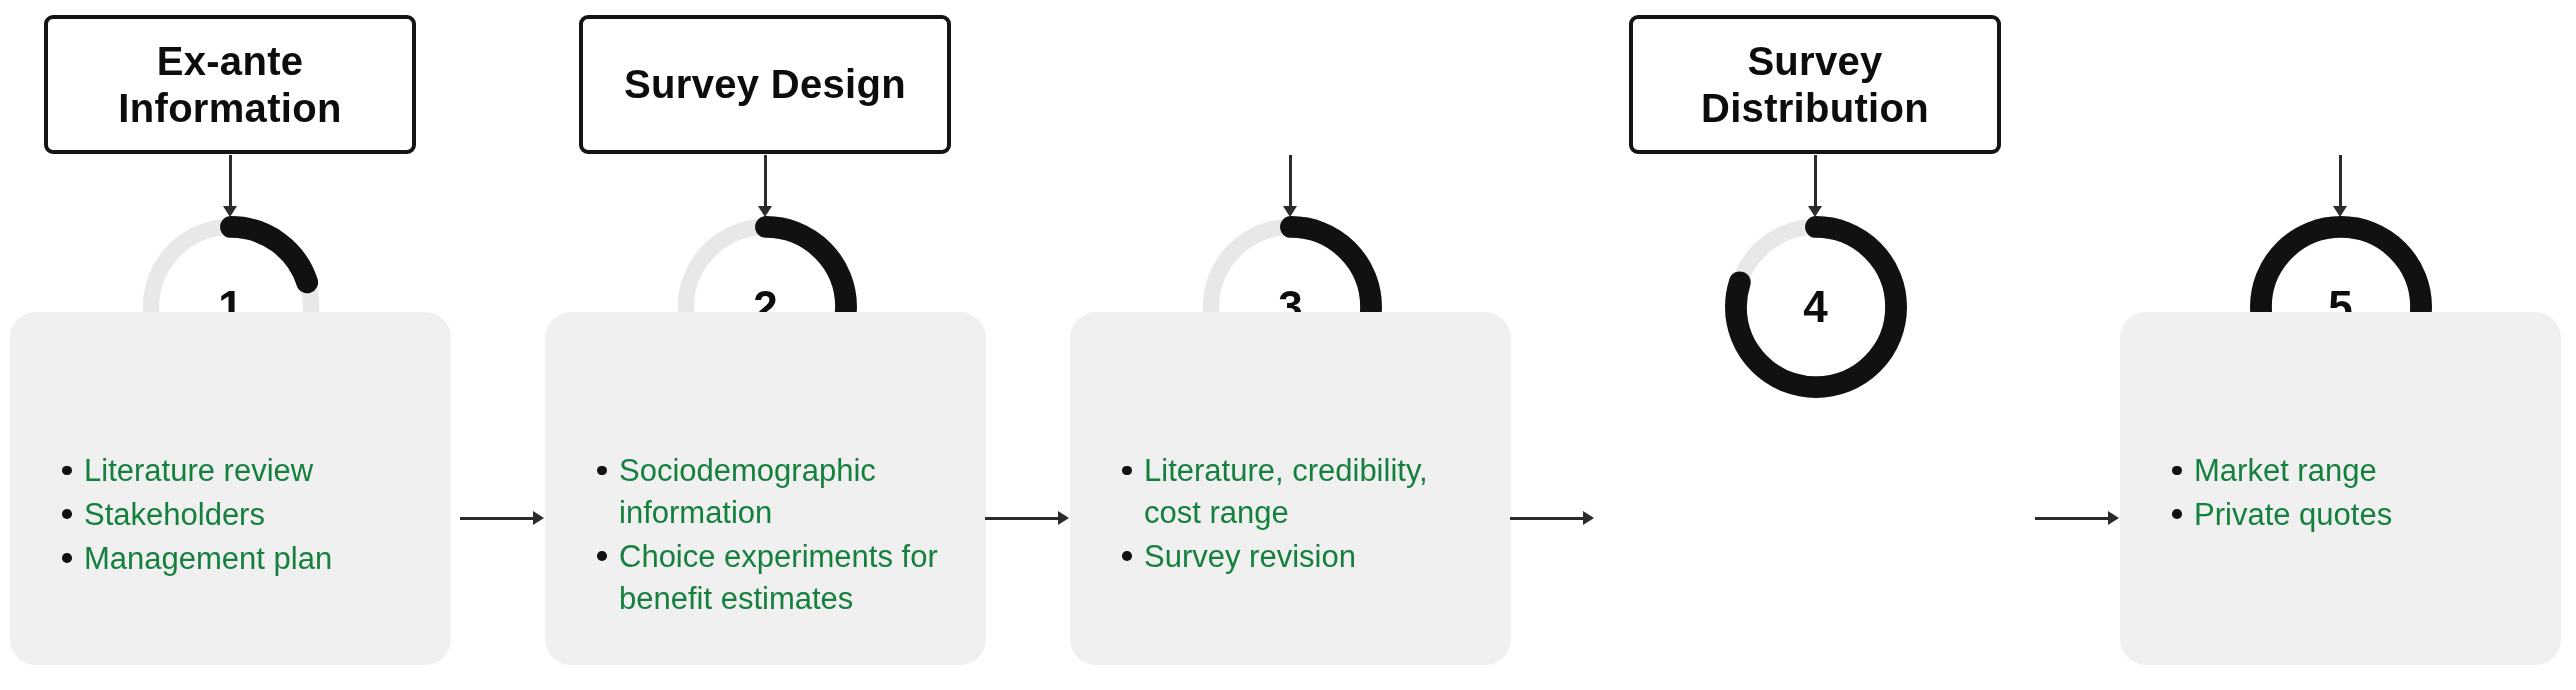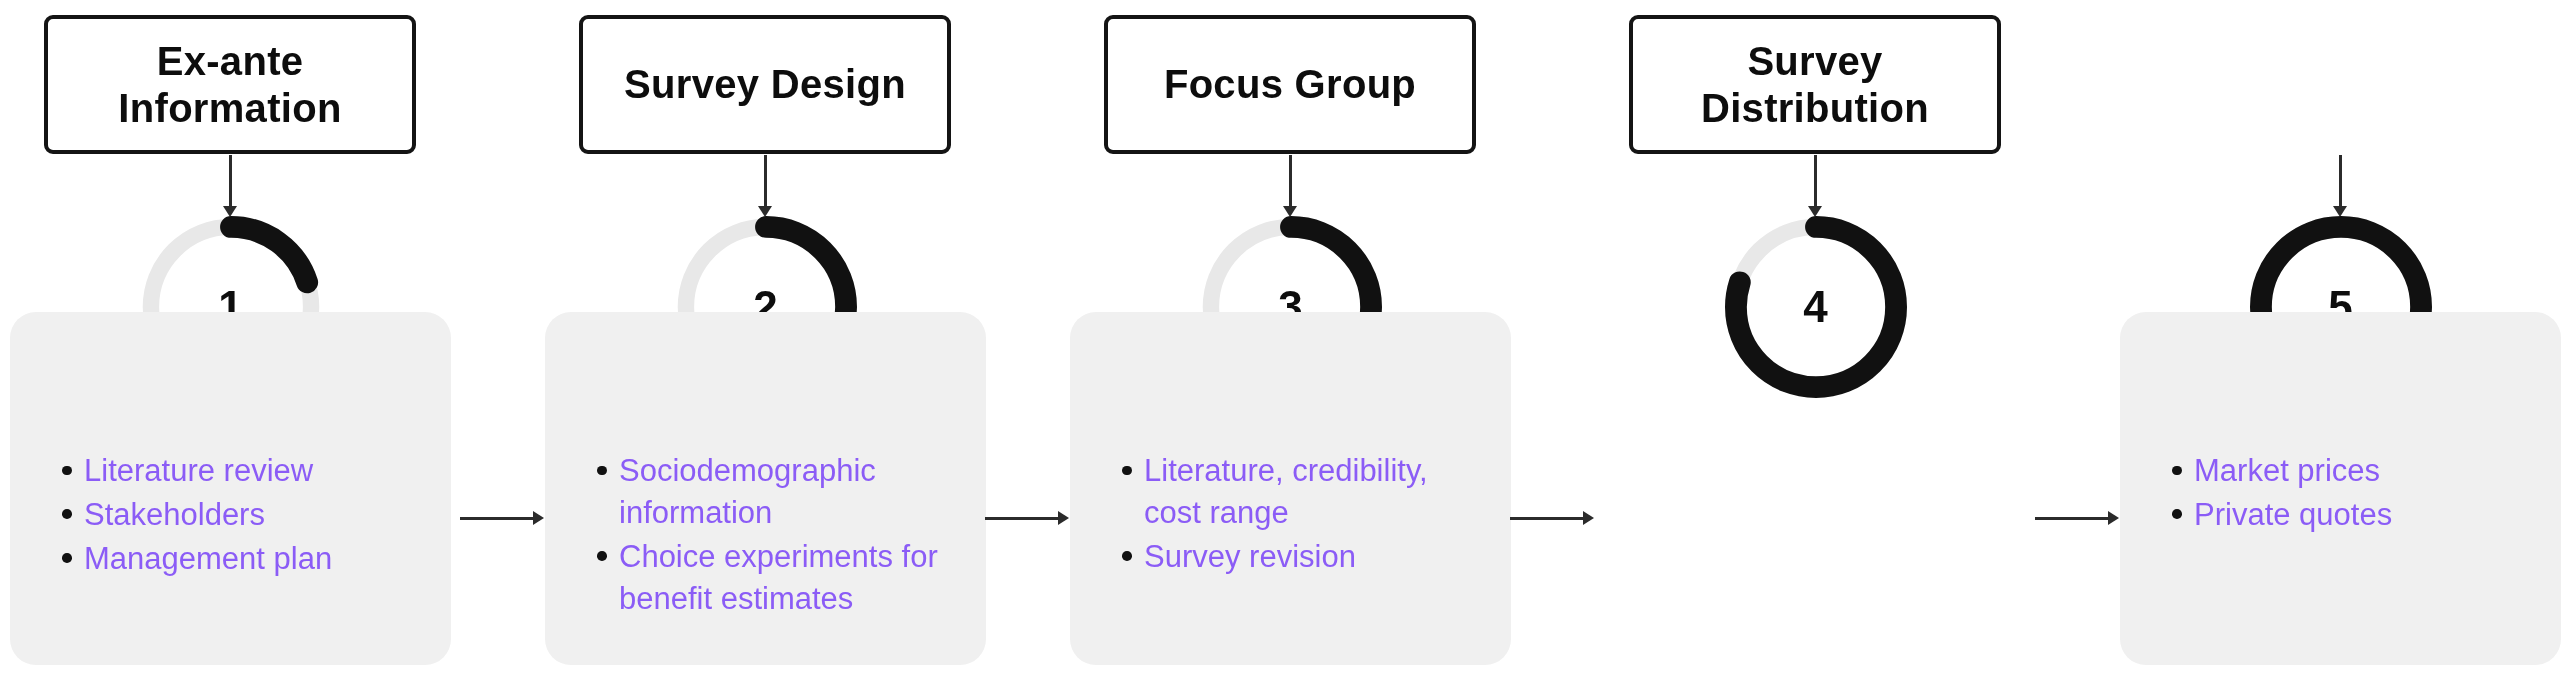--- a/index.html
+++ b/index.html
@@ -30,21 +30,21 @@
     display:flex;align-items:center;justify-content:center;
     font-size:44px;font-weight:bold;color:#0d0d0d;
   }
 
   .card{
     position:absolute;top:312px;left:0;width:441px;height:353px;
     box-sizing:border-box;background:#f0f0f0;border-radius:26px;
     padding:138px 42px 0 52px;
   }
   .card ul{margin:0;padding:0;list-style:none;
-    font-size:31px;line-height:42px;color:#8b5cf6;}
+    font-size:31px;line-height:42px;color:#15803d;}
   .card li{position:relative;padding-left:22px;margin-bottom:1.9px;}
   .card li::before{content:'';position:absolute;left:0;top:15.6px;
     width:9.7px;height:9.7px;border-radius:50%;background:#111111;}
 
   .h-arrow{position:absolute;top:517px;width:84px;height:2.6px;}
   .h-arrow .stem{position:absolute;left:0;top:0;width:75px;height:2.6px;background:#2b2b2b;}
   .h-arrow .head{position:absolute;right:0;top:-5.8px;width:0;height:0;
     border-top:7.1px solid transparent;border-bottom:7.1px solid transparent;
     border-left:11px solid #2b2b2b;}
 </style>
@@ -92,21 +92,20 @@
     </div>
     <div class="card">
       <ul>
             <li>Sociodemographic information</li>
             <li>Choice experiments for benefit estimates</li>
           </ul>
     </div>
   </div>
 
   <div class="step" style="left: 1070px;">
-    <div class="title-box">Focus Group</div>
     <div class="v-arrow">
       <span class="stem"></span>
       <b class="head"></b>
     </div>
     <div class="ring">
       <svg width="182" height="182" viewBox="0 0 100 100">
         <circle cx="50" cy="50" r="44" fill="#ffffff"></circle>
         <circle cx="50" cy="50" r="44" fill="none" stroke="#e8e8e8" stroke-width="9"></circle>
         <circle class="arc" cx="50" cy="50" r="44" fill="none" stroke="#111111" stroke-width="12" pathLength="100" transform="rotate(-90 50 50)" stroke-dasharray="60 40" stroke-linecap="round"></circle>
       </svg>
@@ -144,21 +143,21 @@
     <div class="ring">
       <svg width="182" height="182" viewBox="0 0 100 100">
         <circle cx="50" cy="50" r="44" fill="#ffffff"></circle>
         <circle cx="50" cy="50" r="44" fill="none" stroke="#e8e8e8" stroke-width="9"></circle>
         <circle class="arc" cx="50" cy="50" r="44" fill="none" stroke="#111111" stroke-width="12" pathLength="100" transform="rotate(-90 50 50)" stroke-dasharray="100 0"></circle>
       </svg>
       <div class="step-number">5</div>
     </div>
     <div class="card">
       <ul>
-            <li>Market prices</li>
+            <li>Market range</li>
             <li>Private quotes</li>
           </ul>
     </div>
   </div>
 <div class="h-arrow" style="left: 460px;">
         <span class="stem"></span>
         <b class="head"></b>
       </div>
       <div class="h-arrow" style="left: 985px;">
         <span class="stem"></span>

